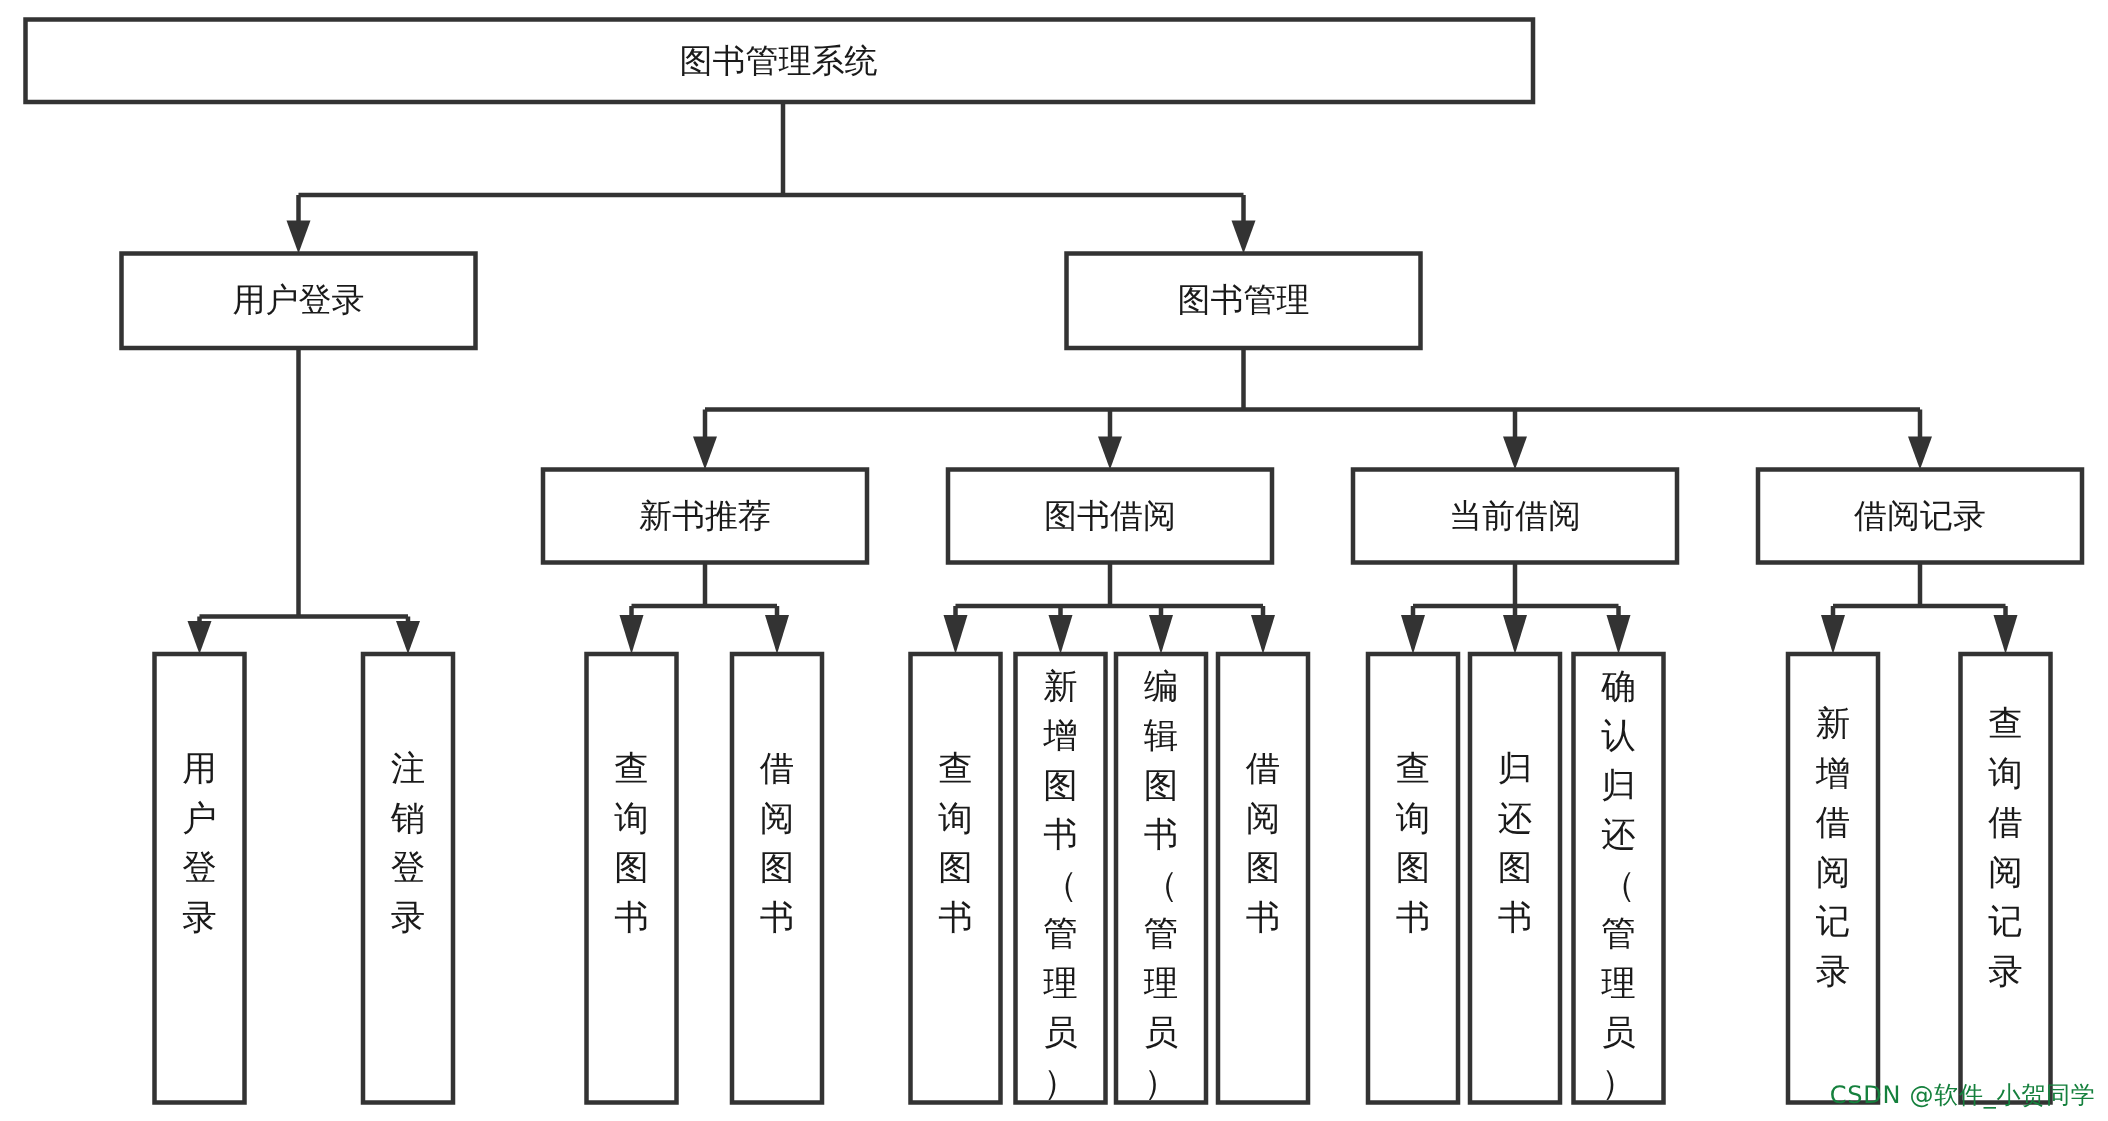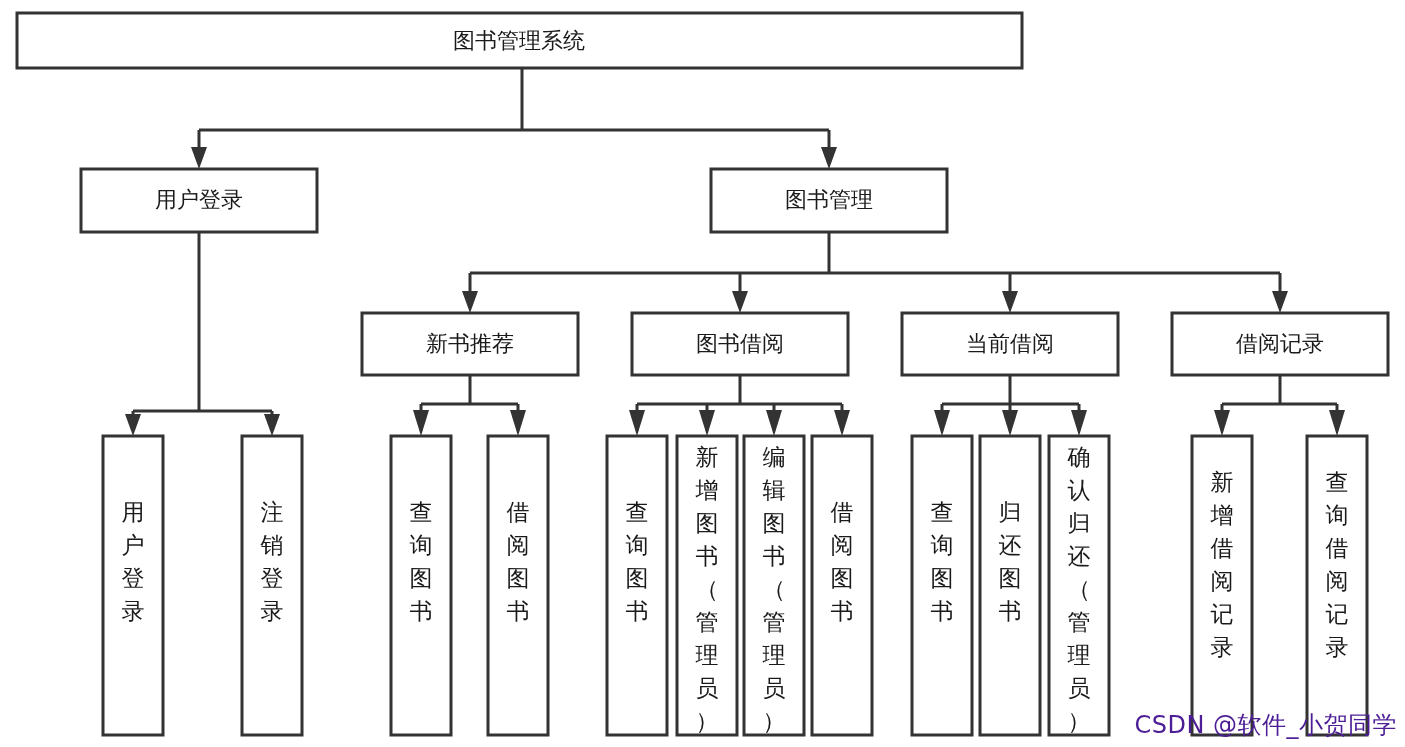--- a/index.html
+++ b/index.html
@@ -19,21 +19,21 @@
     text-anchor:middle;dominant-baseline:middle;
   }
   .leaf-label{
     font-family:"DejaVu Sans","Liberation Sans",sans-serif;
     fill:#1a1a1a;font-size:23px;
     text-anchor:middle;
   }
   .watermark{
     position:absolute;right:8px;bottom:6px;
     font-family:"DejaVu Sans","Liberation Sans",sans-serif;
-    font-size:24px;color:#4c1d95;white-space:nowrap;
+    font-size:16px;color:#15803d;white-space:nowrap;
     letter-spacing:0.5px;pointer-events:none;
   }
 </style>
 </head>
 <body>
 
 <div id="diagram-root">
   <svg width="1405" height="747" viewBox="0 0 1405 747">
 
     <g>

